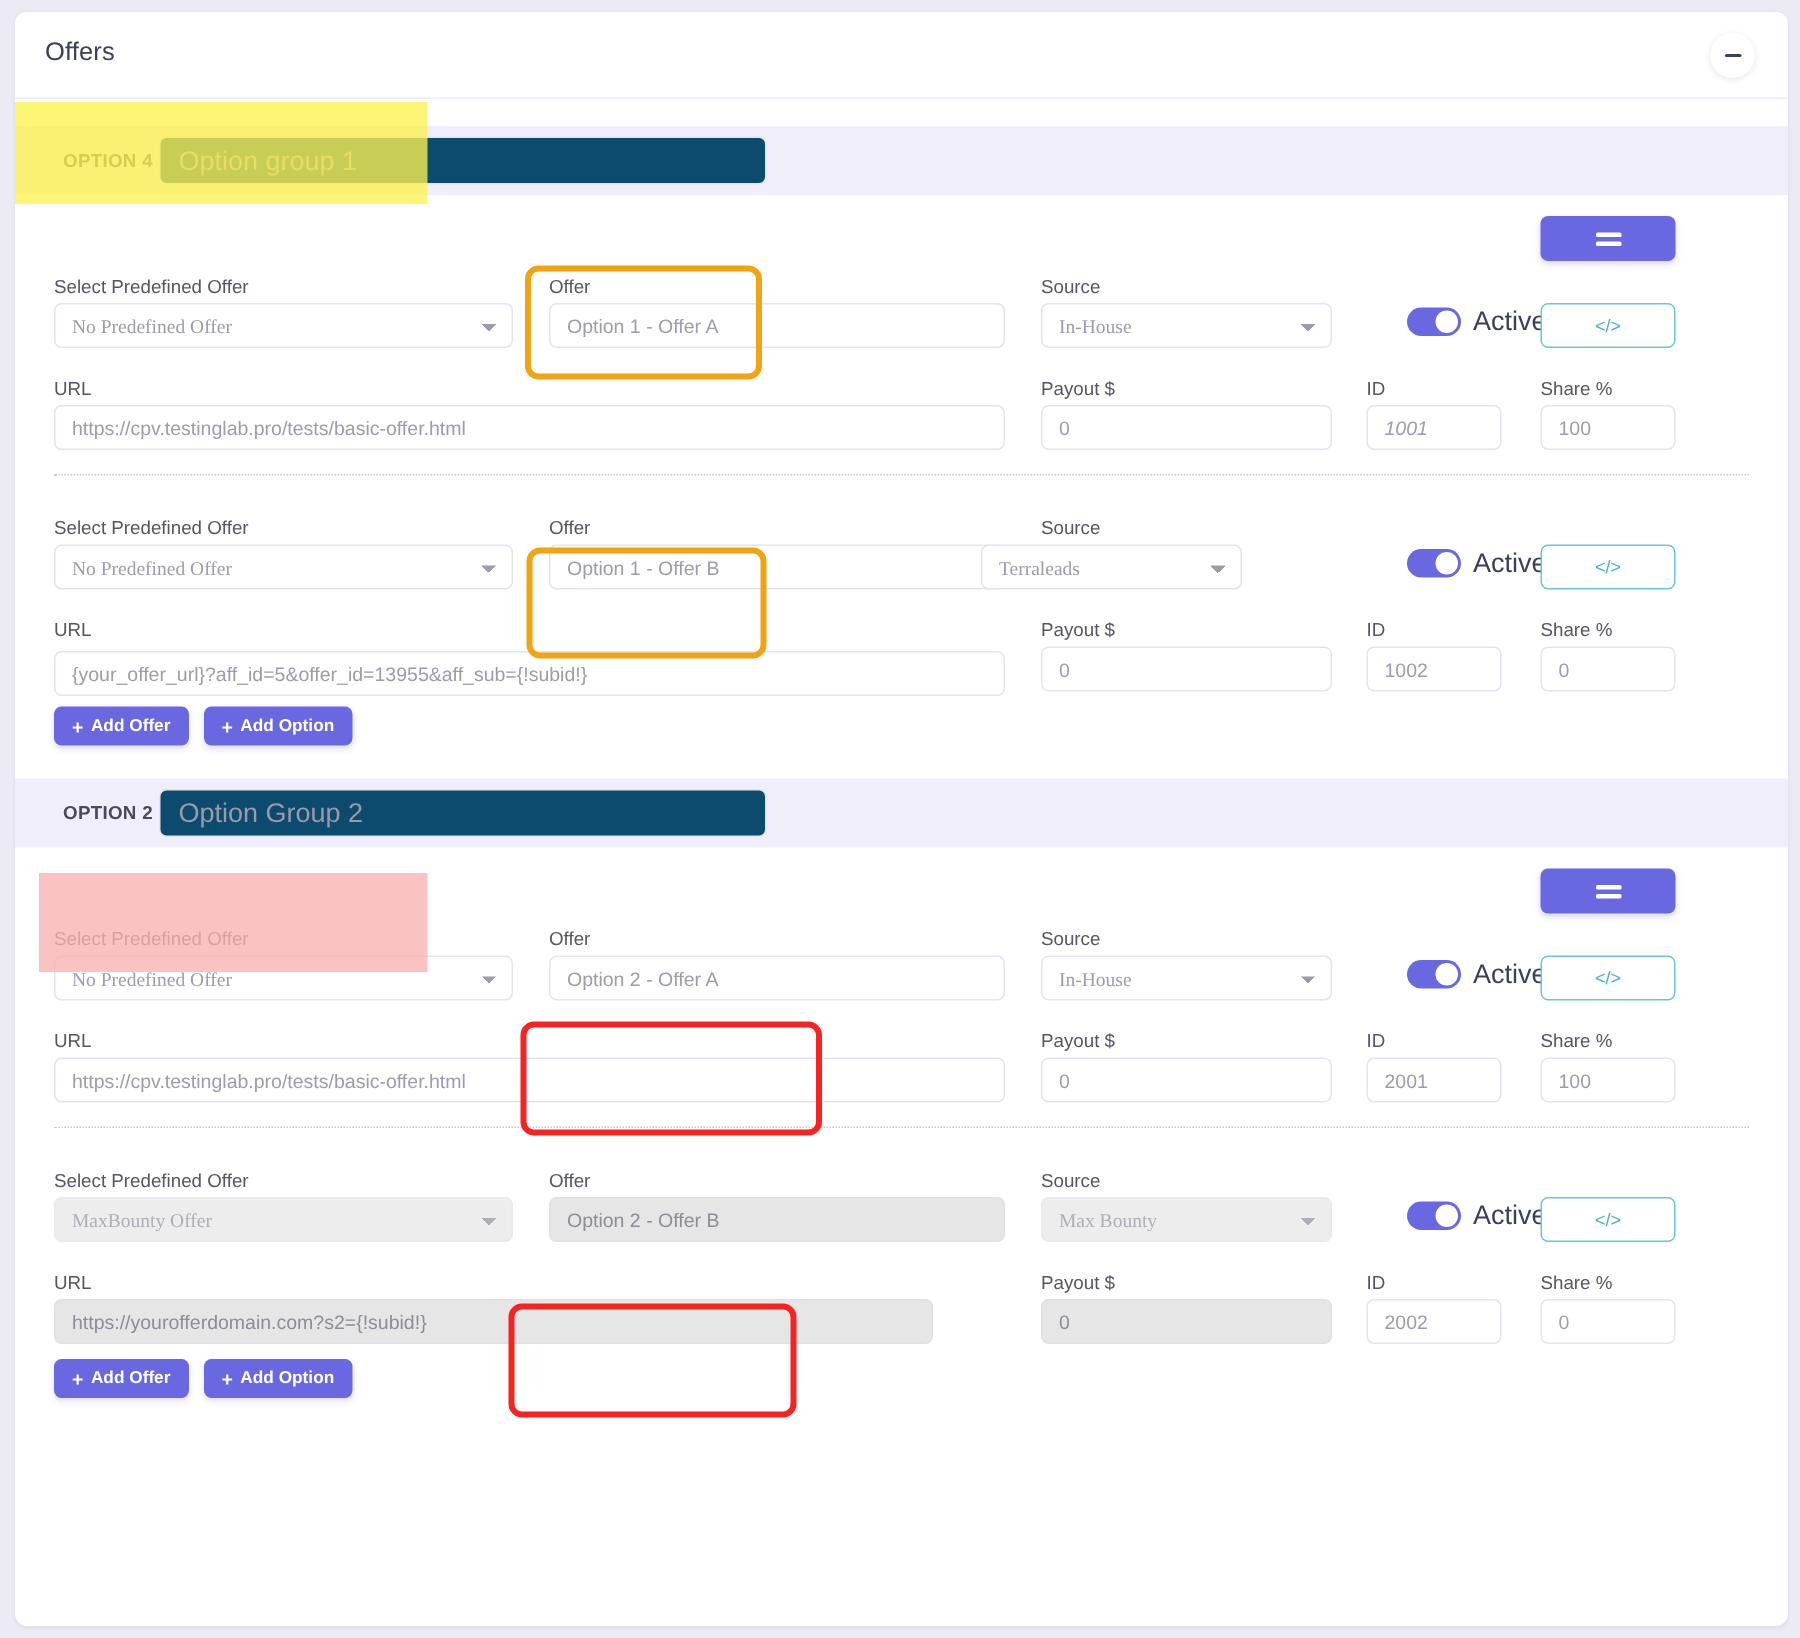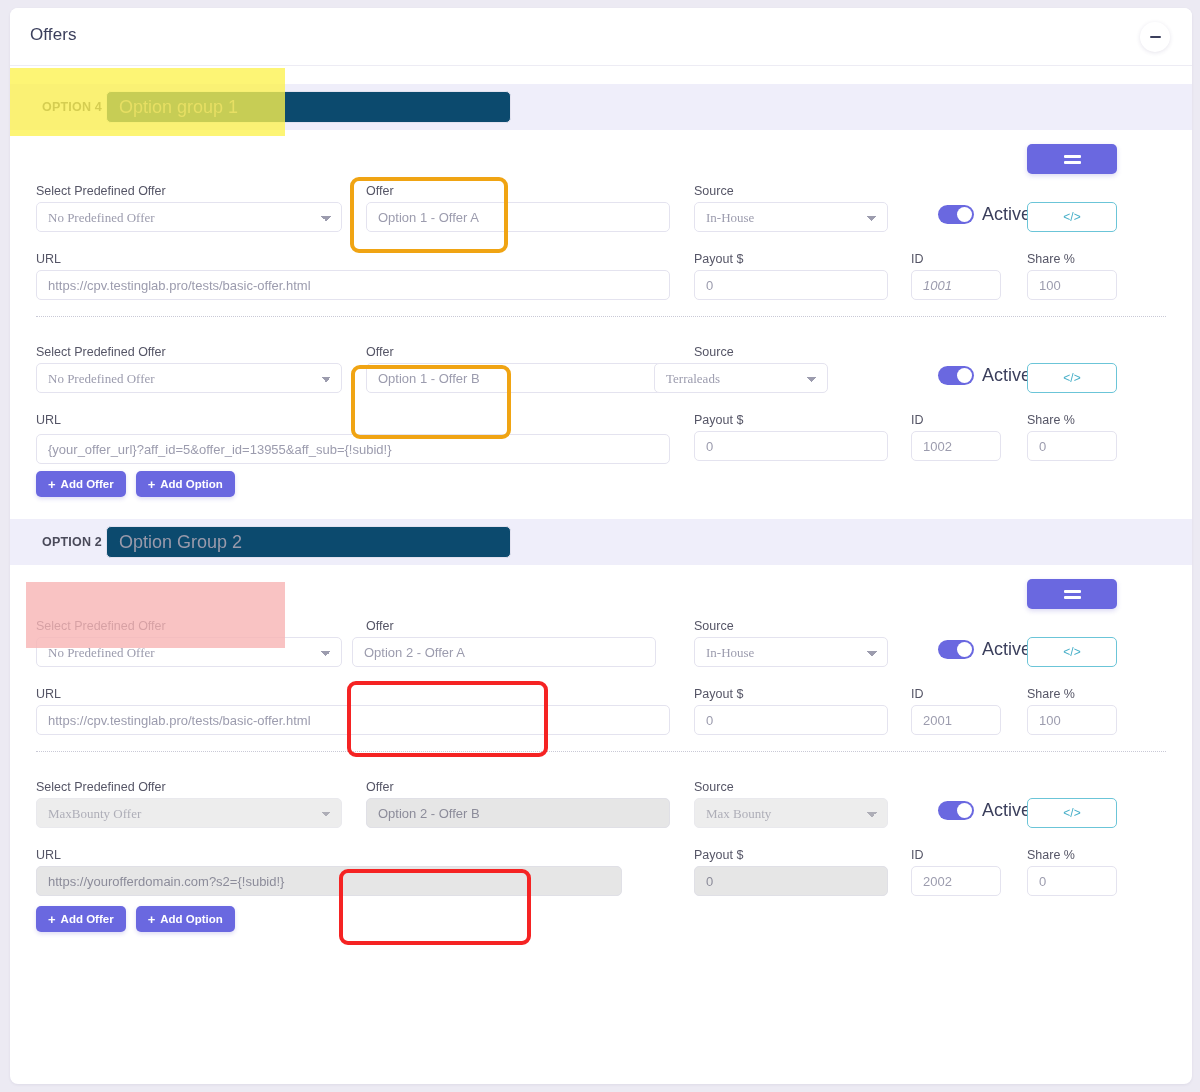--- a/index.html
+++ b/index.html
@@ -311,21 +311,21 @@
                 <span class="bars">
                   <i></i>
                   <i></i>
                 </span>
               </button>
             </div>
             <div class="offer-row" style="height: 132px;">
               <div class="fld-label" style="left: 26px; top: 6px;">Select Predefined Offer</div>
               <select class="fld" style="left: 26px; top: 24px; width: 306px;"><option>No Predefined Offer</option></select>
               <div class="fld-label" style="left: 356px; top: 6px;">Offer</div>
-              <input class="fld" type="text" value="Option 2 - Offer A" style="left: 342px; top: 24px; width: 304px;">
+              <input class="fld" type="text" value="Option 2 - Offer A" style="left: 356px; top: 24px; width: 304px;">
               <div class="fld-label" style="left: 684px; top: 6px;">Source</div>
               <select class="fld" style="left: 684px; top: 24px; width: 194px;"><option>In-House</option></select>
               <div class="toggle-wrap" style="left: 928px; top: 26px;">
                 <button class="toggle">
                   <span class="knob"></span>
                 </button>
                 <span class="toggle-text">Active</span>
               </div>
               <button class="code-btn" style="left: 1017px; top: 24px;">&lt;/&gt;</button>
               <div class="fld-label" style="left: 26px; top: 74px;">URL</div>

